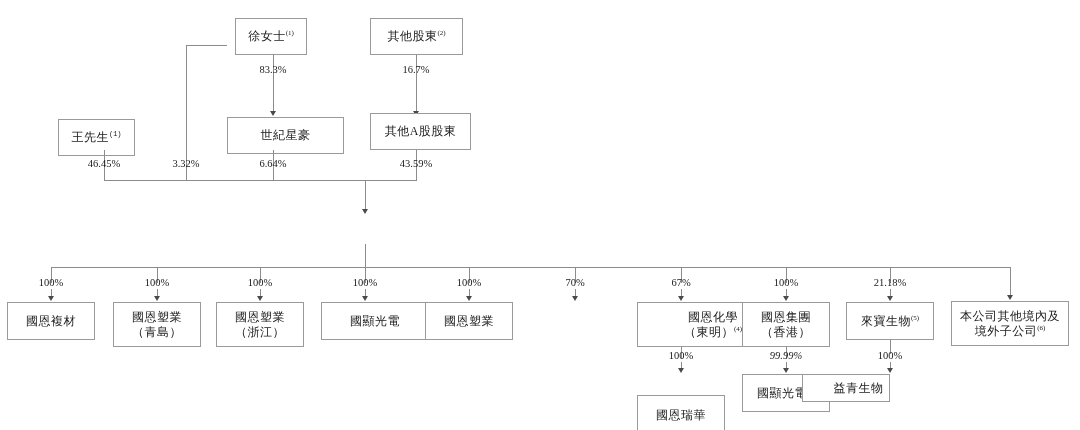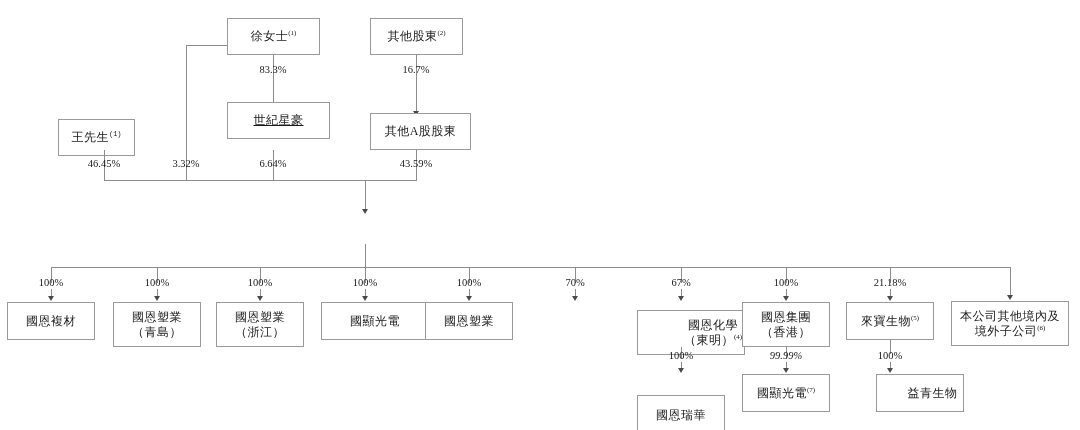--- a/index.html
+++ b/index.html
@@ -57,21 +57,21 @@
     border-left: 3.5px solid transparent;
     border-right: 3.5px solid transparent;
     border-top: 5px solid #4a4a4a;
   }
 </style>
 </head>
 <body>
 
 <div id="chart">
 
-  <div class="node" style="left:227px; top:18px; width:93px; height:37px;text-align:center;">
+  <div class="node" style="left:235px; top:18px; width:72px; height:37px;text-align:center;">
     <span class="ln"><span>徐女士</span><sup>(1)</sup></span>
   </div>
 
   <div class="node" style="left:370px; top:18px; width:93px; height:37px;">
     <span class="ln"><span>其他股東</span><sup>(2)</sup></span>
   </div>
 
   <div class="ln-h" style="left:186px; top:45px; width:41px;"></div>
   <div class="ln-v" style="left:186px; top:45px; height:135px;"></div>
 
@@ -80,21 +80,21 @@
   <div class="pct" style="left:223px; top:64px; width:100px;">83.3%</div>
 
   <div class="ln-v" style="left:416px; top:55px; height:58px;"></div>
   <div class="arrow" style="left:412.5px; top:111px;"></div>
   <div class="pct" style="left:366px; top:64px; width:100px;">16.7%</div>
 
   <div class="node" style="left:58px; top:119px; width:77px; height:37px;font-family:Liberation Mono, monospace;">
     <span class="ln"><span>王先生</span><sup>(1)</sup></span>
   </div>
 
-  <div class="node" style="left:227px; top:102px; width:103px; height:37px;text-decoration:underline;">
+  <div class="node" style="left:227px; top:117px; width:117px; height:37px;">
     <span class="ln"><span>世紀星豪</span></span>
   </div>
 
   <div class="node" style="left:370px; top:113px; width:101px; height:37px;">
     <span class="ln"><span>其他A股股東</span></span>
   </div>
 
   <div class="ln-v" style="left:104px; top:150px; height:30px;"></div>
   <div class="ln-v" style="left:273px; top:150px; height:30px;"></div>
   <div class="ln-v" style="left:416px; top:150px; height:30px;"></div>
@@ -157,21 +157,21 @@
 
   <div class="ln-v" style="left:575px; top:267px; height:16px;"></div>
   <div class="pct" style="left:525px; top:277px; width:100px;">70%</div>
   <div class="ln-v" style="left:575px; top:289px; height:9px;"></div>
   <div class="arrow" style="left:571.5px; top:296px;"></div>
 
   <div class="ln-v" style="left:681px; top:267px; height:16px;"></div>
   <div class="pct" style="left:631px; top:277px; width:100px;">67%</div>
   <div class="ln-v" style="left:681px; top:289px; height:9px;"></div>
   <div class="arrow" style="left:677.5px; top:296px;"></div>
-  <div class="node" style="left:637px; top:310px; width:108px; height:45px;padding-left:44px;">
+  <div class="node" style="left:637px; top:302px; width:108px; height:45px;padding-left:44px;">
     <span class="ln"><span>國恩化學</span></span>
     <span class="ln"><span>（東明）</span><sup>(4)</sup></span>
   </div>
 
   <div class="ln-v" style="left:786px; top:267px; height:16px;"></div>
   <div class="pct" style="left:736px; top:277px; width:100px;">100%</div>
   <div class="ln-v" style="left:786px; top:289px; height:9px;"></div>
   <div class="arrow" style="left:782.5px; top:296px;"></div>
   <div class="node" style="left:742px; top:302px; width:88px; height:45px;">
     <span class="ln"><span>國恩集團</span></span>
@@ -206,17 +206,17 @@
   <div class="ln-v" style="left:786px; top:362px; height:8px;"></div>
   <div class="arrow" style="left:782.5px; top:368px;"></div>
   <div class="node" style="left:742px; top:374px; width:88px; height:38px;">
     <span class="ln"><span>國顯光電</span><sup>(7)</sup></span>
   </div>
 
   <div class="ln-v" style="left:890px; top:340px; height:14px;"></div>
   <div class="pct" style="left:840px; top:350px; width:100px;">100%</div>
   <div class="ln-v" style="left:890px; top:362px; height:8px;"></div>
   <div class="arrow" style="left:886.5px; top:368px;"></div>
-  <div class="node" style="left:876px; top:374px; width:88px; height:38px;padding-left:25px;">
+  <div class="node" style="left:802px; top:374px; width:88px; height:28px;padding-left:25px;">
     <span class="ln"><span>益青生物</span></span>
   </div>
 
 </div>
 
 </body></html>

